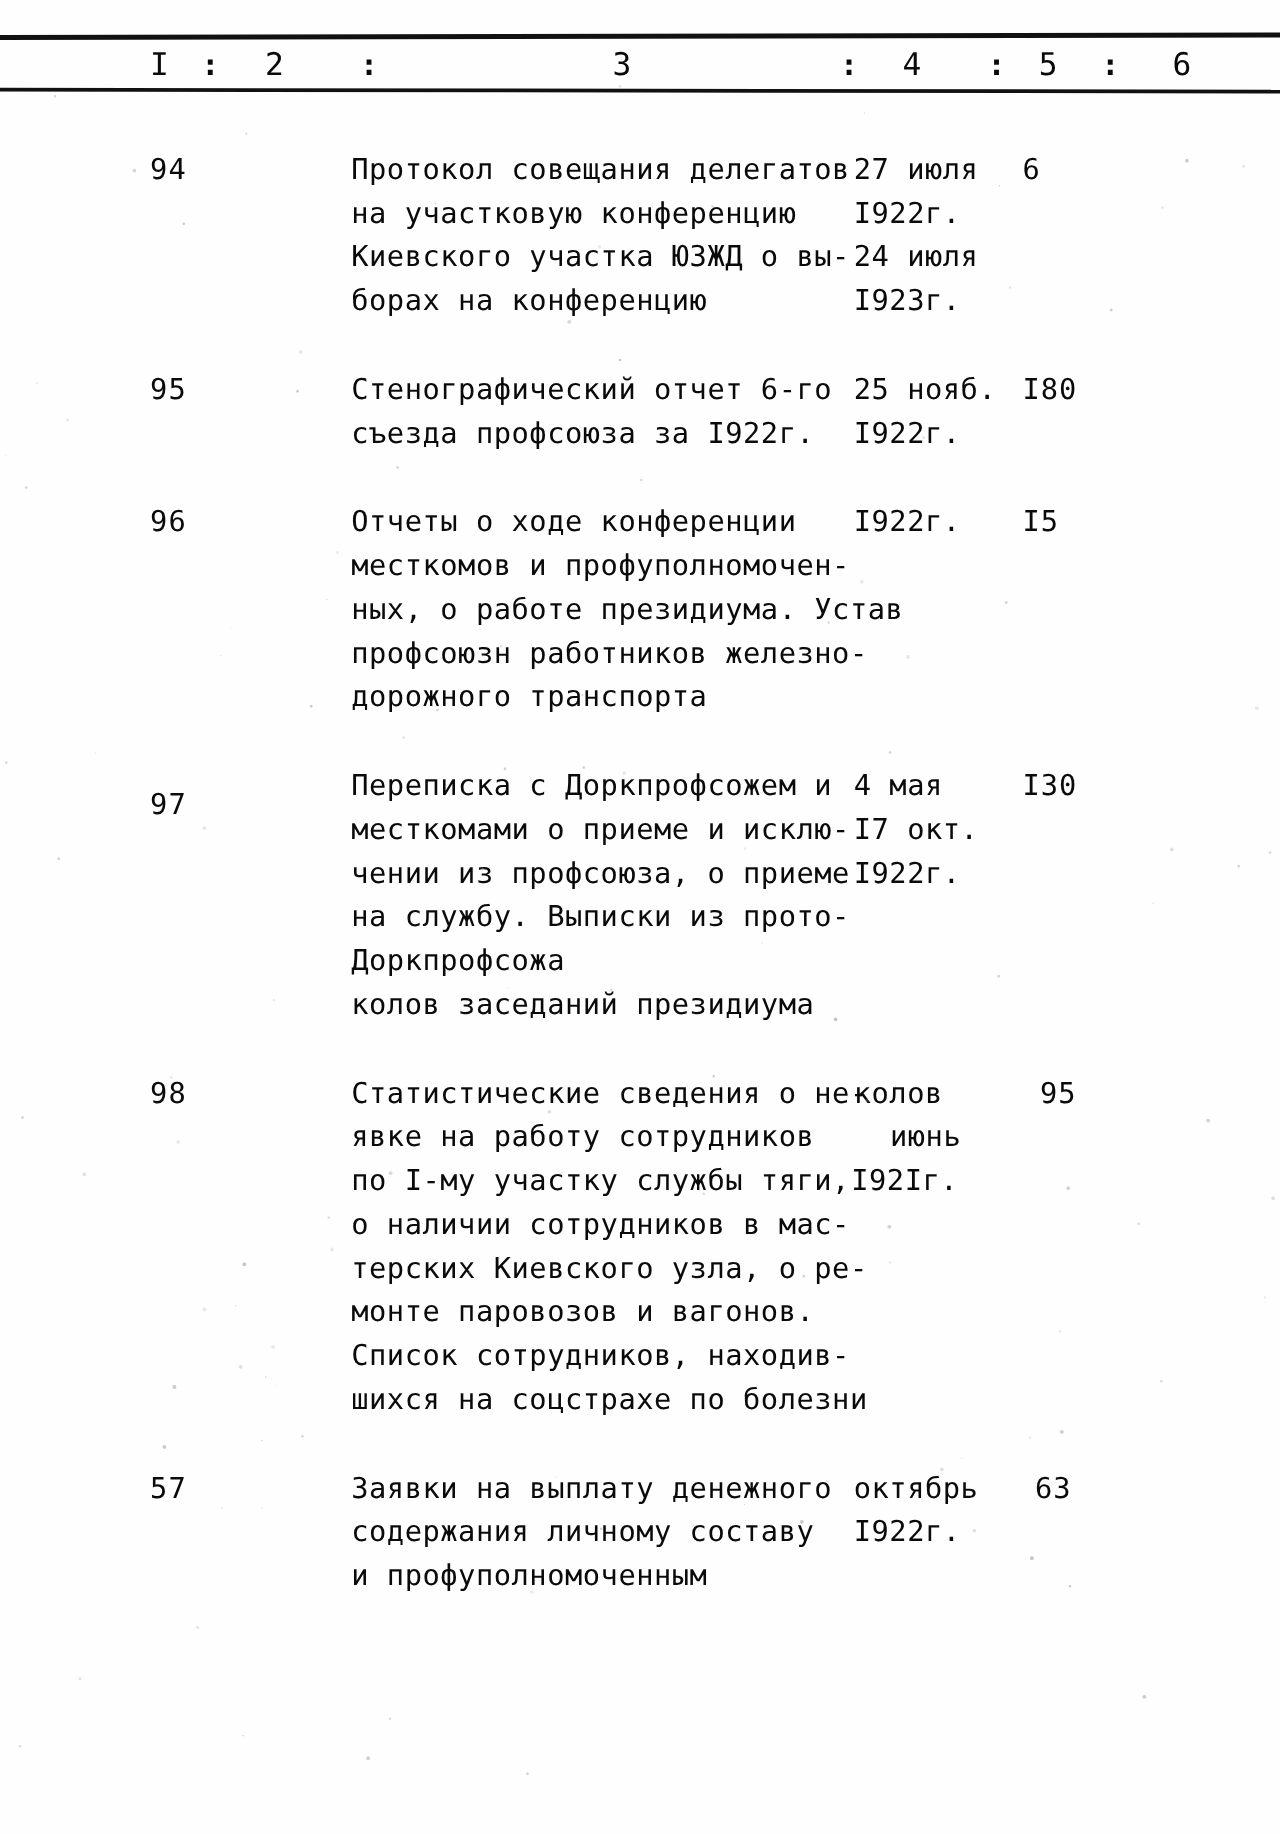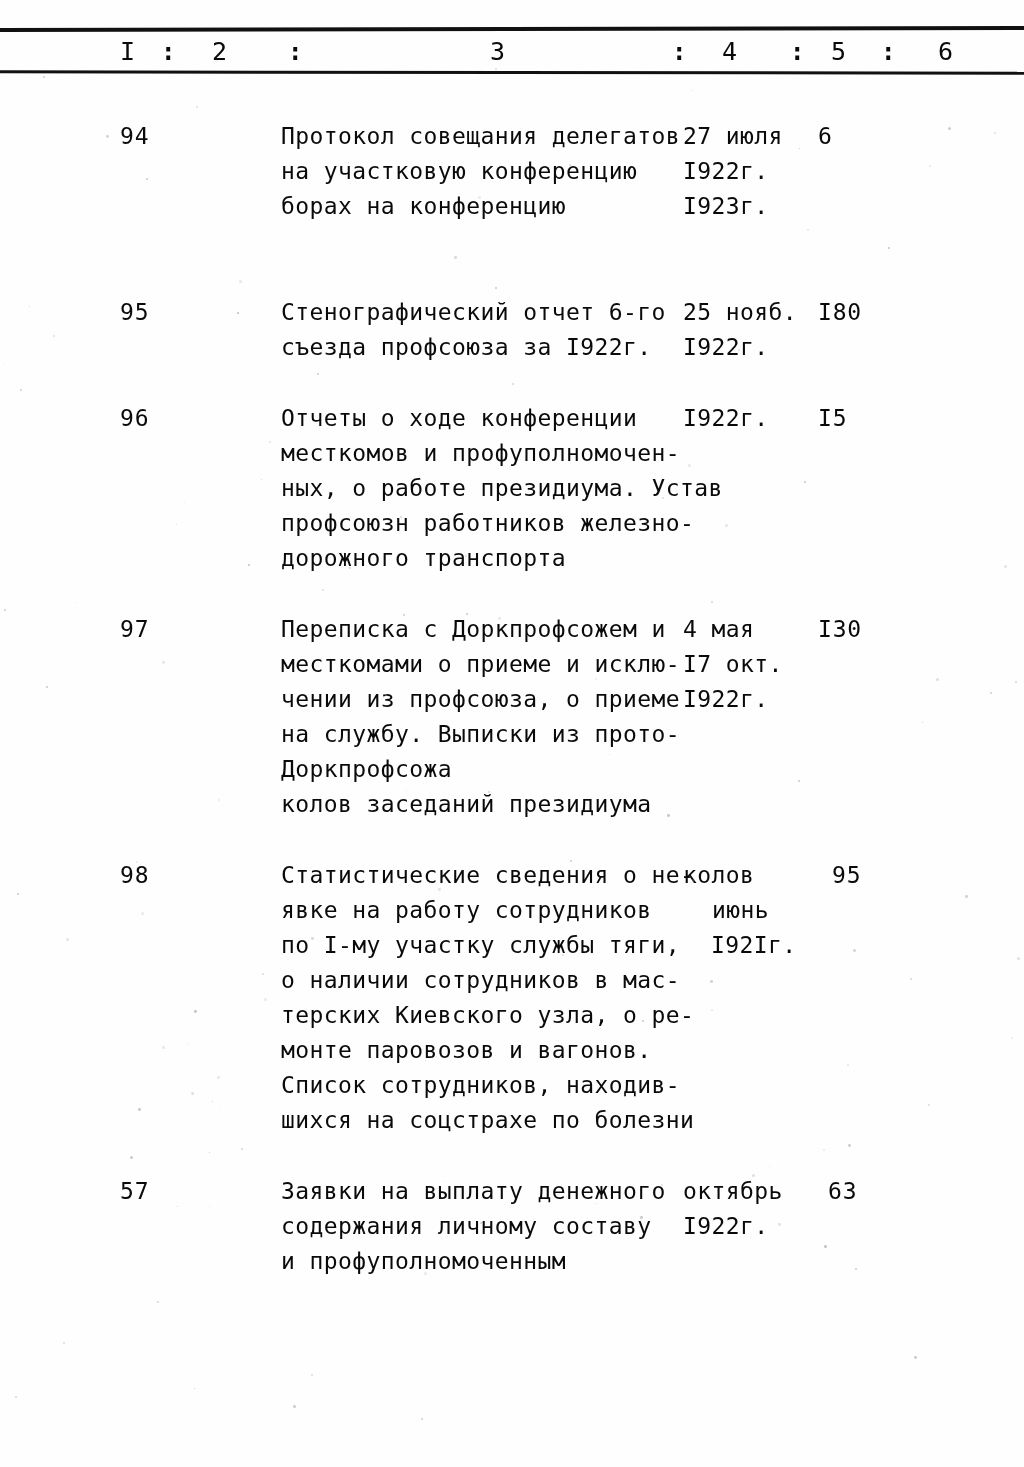--- a/index.html
+++ b/index.html
@@ -148,20 +148,24 @@
           <div class="ln">
             <span class="desc">Протокол совещания делегатов</span>
             <span class="date" style="left: 683px;">27 июля</span>
             <span class="pages" style="left: 818px;">6</span>
           </div>
           <div class="ln">
             <span class="desc">на участковую конференцию</span>
             <span class="date" style="left: 683px;">I922г.</span>
           </div>
           <div class="ln">
+            <span class="desc">Киевского участка ЮЗЖД о вы-</span>
+            <span class="date" style="left: 683px;">24 июля</span>
+          </div>
+          <div class="ln">
             <span class="desc">борах на конференцию</span>
             <span class="date" style="left: 683px;">I923г.</span>
           </div>
         </div>
       </div>
       <div class="entry" style="top: 295px;">
         <div class="num" style="top: 0px;">95</div>
         <div class="lines">
           <div class="ln">
             <span class="desc">Стенографический отчет 6-го</span>
@@ -190,21 +194,21 @@
           </div>
           <div class="ln">
             <span class="desc">профсоюзн работников железно-</span>
           </div>
           <div class="ln">
             <span class="desc">дорожного транспорта</span>
           </div>
         </div>
       </div>
       <div class="entry" style="top: 612px;">
-        <div class="num" style="top: 0px;">97</div>
+        <div class="num" style="top: 15px;">97</div>
         <div class="lines">
           <div class="ln">
             <span class="desc">Переписка с Доркпрофсожем и</span>
             <span class="date" style="left: 683px;">4 мая</span>
             <span class="pages" style="left: 818px;">I30</span>
           </div>
           <div class="ln">
             <span class="desc">месткомами о приеме и исклю-</span>
             <span class="date" style="left: 683px;">I7 окт.</span>
           </div>
@@ -230,21 +234,21 @@
             <span class="desc">Статистические сведения о не-</span>
             <span class="date" style="left: 683px;">колов</span>
             <span class="pages" style="left: 832px;">95</span>
           </div>
           <div class="ln">
             <span class="desc">явке на работу сотрудников</span>
             <span class="date" style="left: 712px;">июнь</span>
           </div>
           <div class="ln">
             <span class="desc">по I-му участку службы тяги,</span>
-            <span class="date" style="left: 711px;">I92Iг.</span>
+            <span class="date" style="left: 681px;">I92Iг.</span>
           </div>
           <div class="ln">
             <span class="desc">о наличии сотрудников в мас-</span>
           </div>
           <div class="ln">
             <span class="desc">терских Киевского узла, о ре-</span>
           </div>
           <div class="ln">
             <span class="desc">монте паровозов и вагонов.</span>
           </div>

